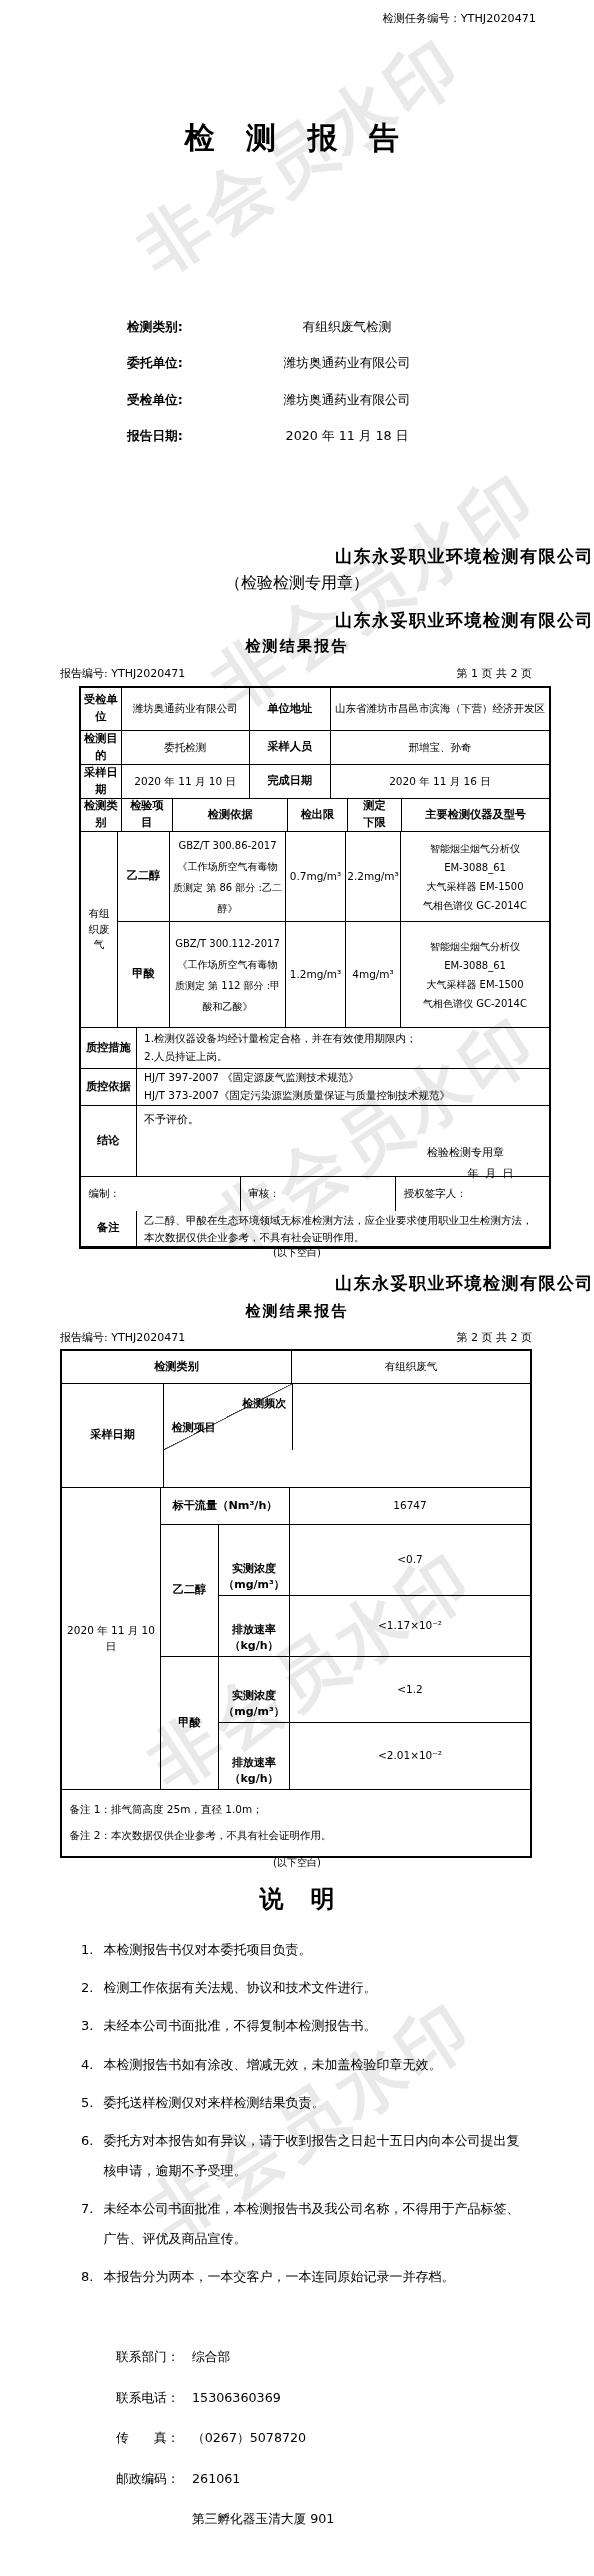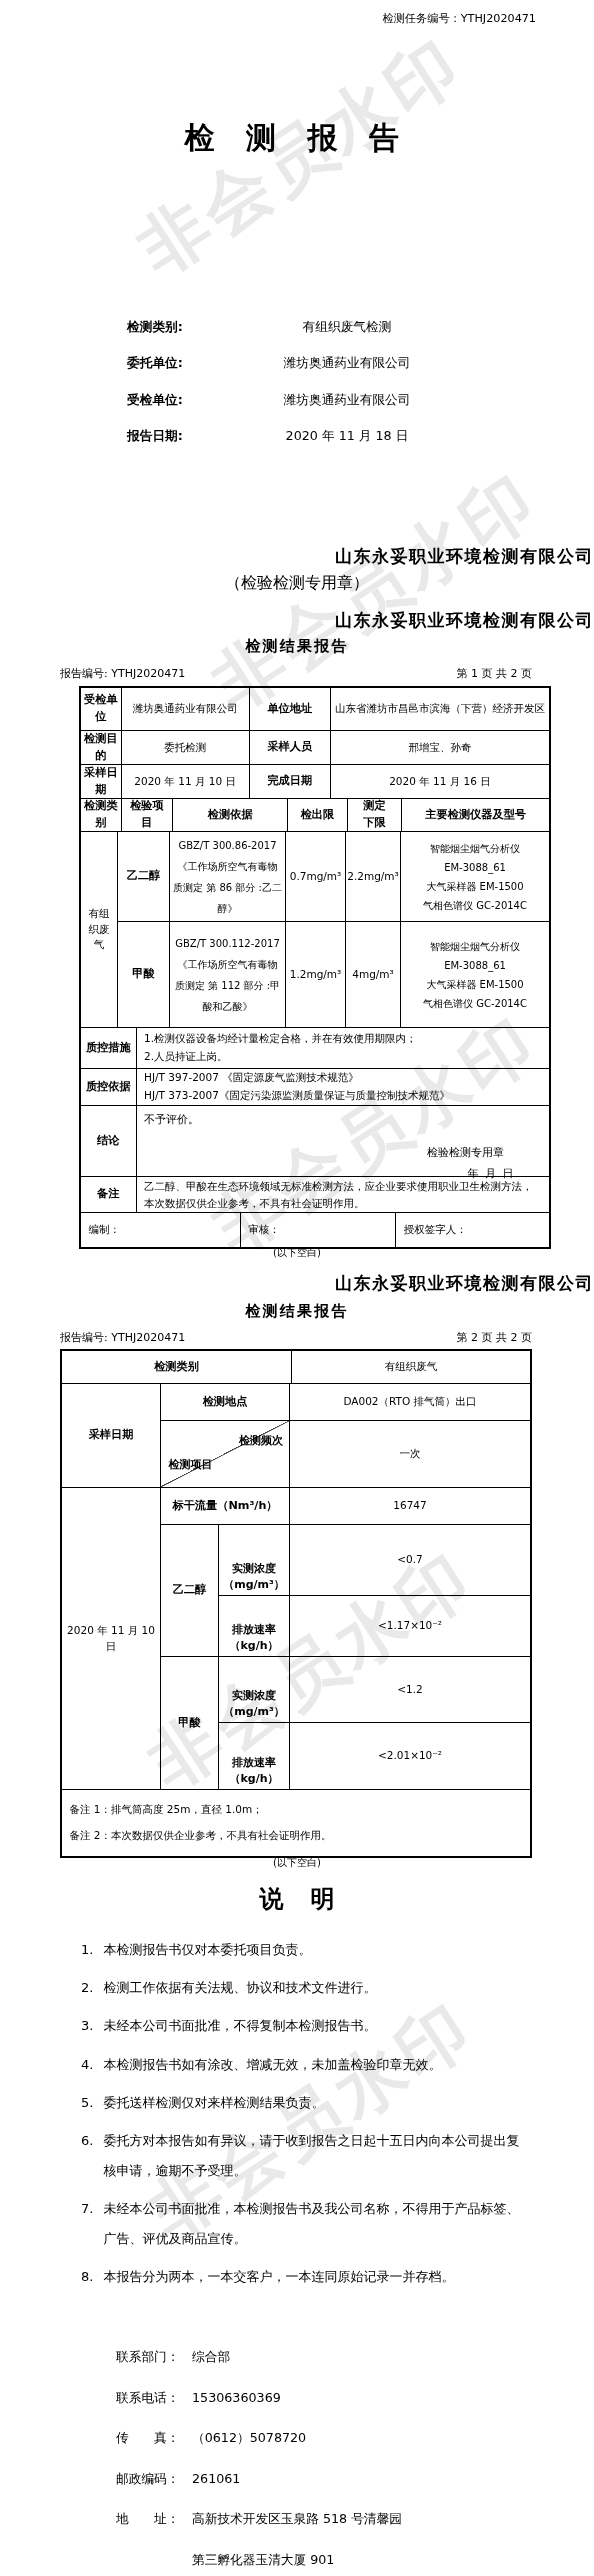--- a/index.html
+++ b/index.html
@@ -180,29 +180,29 @@
 
       <div class="row bb" style="height:71px;">
         <div class="cell br lbl" style="width:56px;">结论</div>
         <div class="cell concl" style="width:416px;">
           <span class="concl-text">不予评价。</span>
           <span class="concl-seal">检验检测专用章</span>
           <span class="concl-date">年    月    日</span>
         </div>
       </div>
 
-      <div class="row bb" style="height:36px;">
-        <div class="cell br lbl" style="width:56px;">备注</div>
-        <div class="cell" style="width:416px;padding:1.5px 7.5px;text-align:left;justify-content:flex-start;line-height:1.6;">乙二醇、甲酸在生态环境领域无标准检测方法，应企业要求使用职业卫生检测方法，本次数据仅供企业参考，不具有社会证明作用。</div>
-      </div>
-
       <div class="row" style="height:34px;">
         <div class="cell br leftalign" style="width:161px;">编制：</div>
         <div class="cell br leftalign" style="width:157px;">审核：</div>
         <div class="cell leftalign" style="width:154px;">授权签字人：</div>
+      </div>
+
+      <div class="row bb" style="height:36px;">
+        <div class="cell br lbl" style="width:56px;">备注</div>
+        <div class="cell" style="width:416px;padding:1.5px 7.5px;text-align:left;justify-content:flex-start;line-height:1.6;">乙二醇、甲酸在生态环境领域无标准检测方法，应企业要求使用职业卫生检测方法，本次数据仅供企业参考，不具有社会证明作用。</div>
       </div>
     </div>
 
     <div class="abs below-blank" style="top:1246px;">(以下空白)</div>
 
     <div class="abs company-big" style="top:1272px;">山东永妥职业环境检测有限公司</div>
     <div class="abs subtitle" style="top:1302px;">检测结果报告</div>
     <div class="abs meta-row" style="top:1330px;">
       <span>报告编号: YTHJ2020471</span>
       <span>第 2 页  共 2 页</span>
@@ -211,30 +211,25 @@
     <div class="tbl" style="top:1349px;">
 
       <div class="row bb" style="height:33px;">
         <div class="cell br lbl" style="width:232px;">检测类别</div>
         <div class="cell" style="width:240px;">有组织废气</div>
       </div>
 
       <div class="row bb">
         <div class="cell br lbl" style="width:103px;height:103px;">采样日期</div>
         <div class="col" style="width:369px;">
-          <div class="row bb" style="height:37px;">
-            <div class="cell br lbl" style="width:129px;">检测地点</div>
-            <div class="cell" style="width:240px;">DA002（RTO 排气筒）出口</div>
-          </div>
           <div class="row" style="height:66px;">
             <div class="cell br diag" style="width:129px;">
               <span class="tr">检测频次</span>
               <span class="bl">检测项目</span>
             </div>
-            <div class="cell" style="width:240px;">一次</div>
           </div>
         </div>
       </div>
 
       <div class="row bb">
         <div class="cell br" style="width:103px;height:301px;">2020 年 11 月 10 日</div>
         <div class="col" style="width:369px;">
           <div class="row bb" style="height:37px;">
             <div class="cell br lbl" style="width:129px;">标干流量（Nm³/h）</div>
             <div class="cell" style="width:240px;">16747</div>
@@ -331,31 +326,27 @@
       <div class="ct-row">
         <span class="ct-label">联系部门：</span>
         <span class="ct-value">综合部</span>
       </div>
       <div class="ct-row">
         <span class="ct-label">联系电话：</span>
         <span class="ct-value">15306360369</span>
       </div>
       <div class="ct-row">
         <span class="ct-label">传　　真：</span>
-        <span class="ct-value">（0612）5078720</span>
+        <span class="ct-value">（0267）5078720</span>
       </div>
       <div class="ct-row">
         <span class="ct-label">邮政编码：</span>
         <span class="ct-value">261061</span>
       </div>
       <div class="ct-row">
-        <span class="ct-label">地　　址：</span>
-        <span class="ct-value">高新技术开发区玉泉路 518 号清馨园</span>
-      </div>
-      <div class="ct-row">
         <span class="ct-label"></span>
         <span class="ct-value">第三孵化器玉清大厦 901</span>
       </div>
     </div>
 
   </div>
 </div>
 
 
 </body></html>

